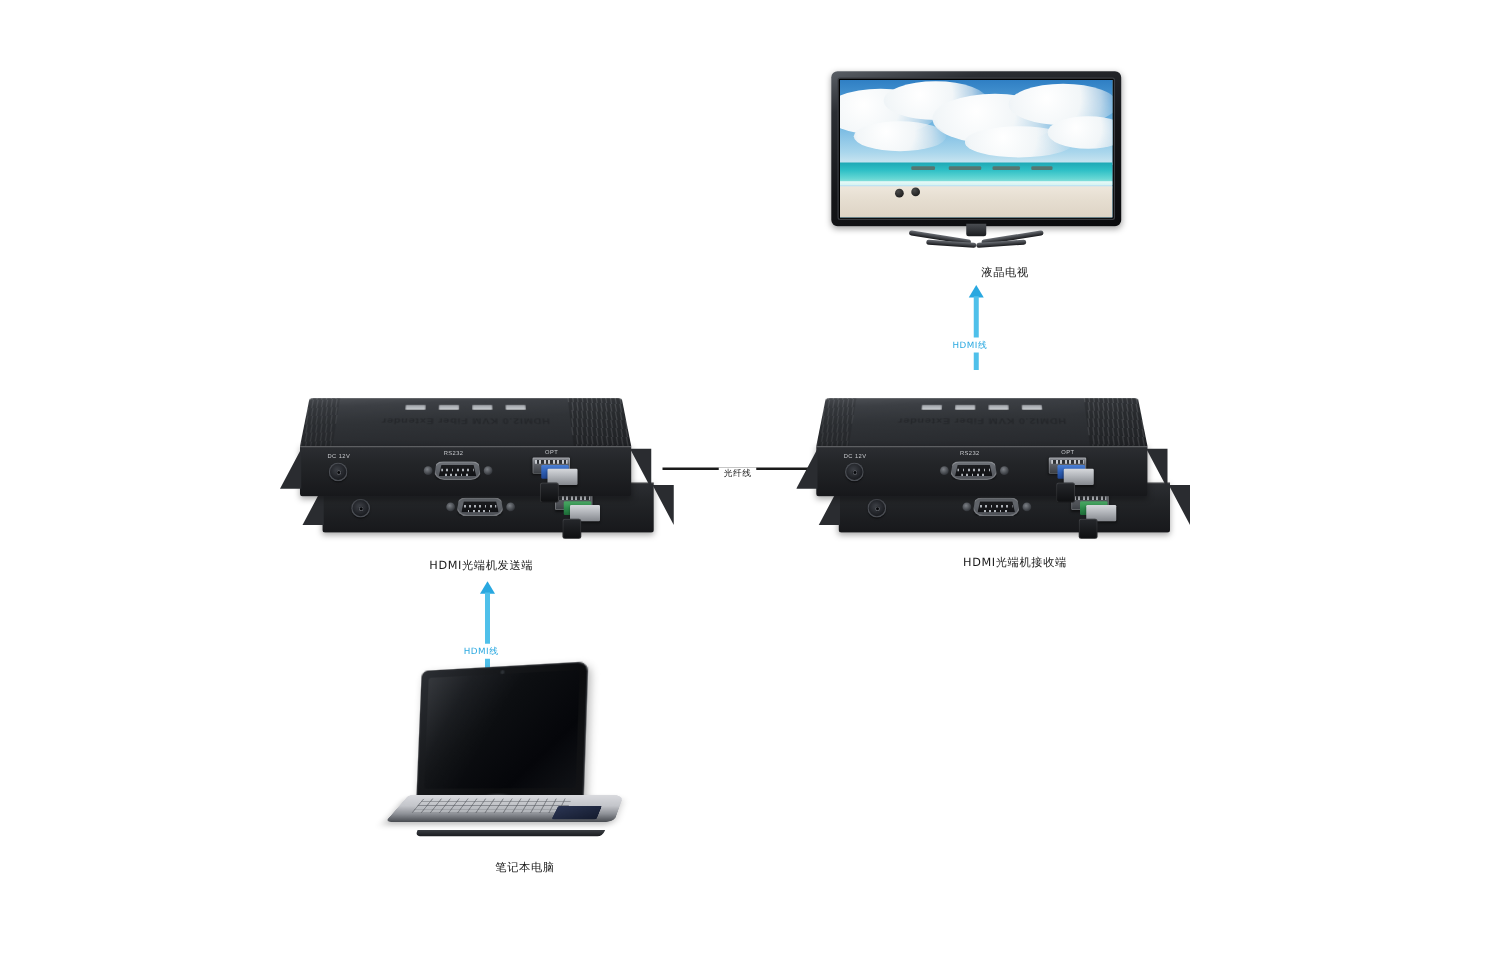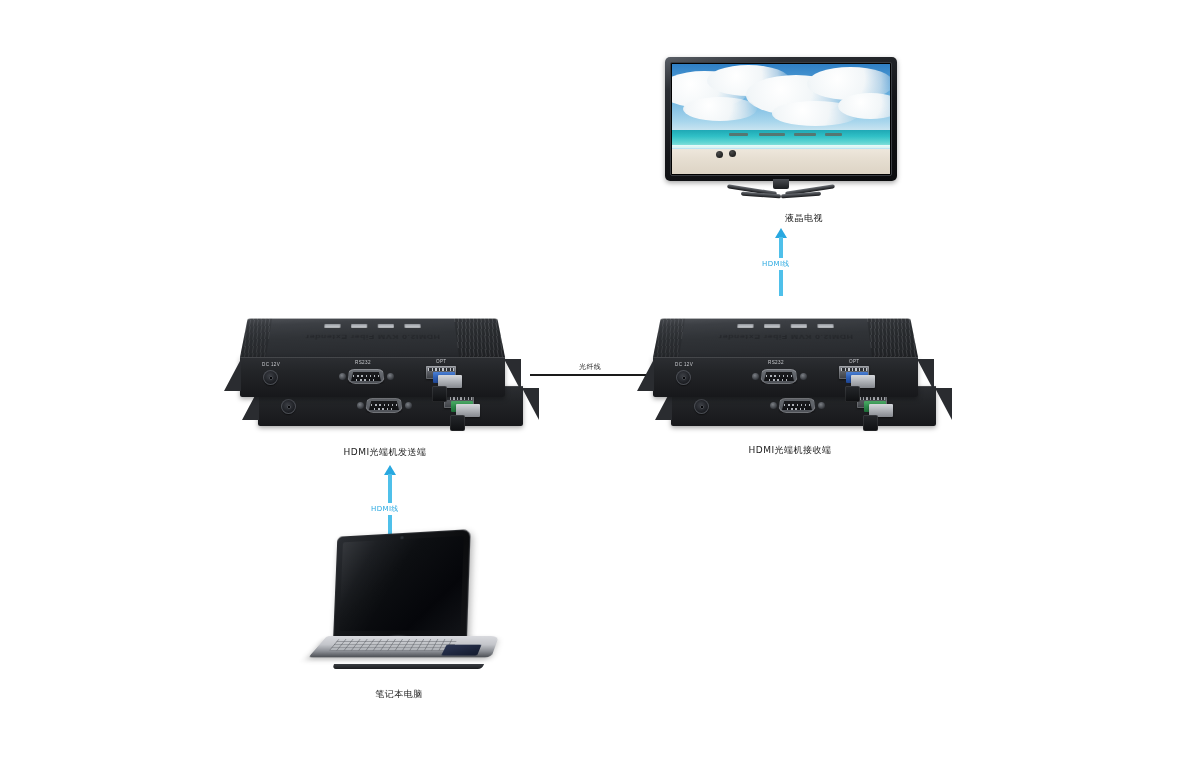--- a/index.html
+++ b/index.html
@@ -340,20 +340,21 @@
     width: 0; height: 0;
     border-left: 6px solid transparent;
     border-right: 6px solid transparent;
   }
   .conn-label {
     position:absolute;
     font-size: 7px;
     white-space: nowrap;
     font-family: "DejaVu Sans", sans-serif;
     letter-spacing: .4px;
+    margin-top: 12px;
   }
   .conn-label.blue { color:#29a8e0; background:#fff; padding: 1px 2px; }
   .conn-label.black { color:#1a1a1a; background:#fff; padding: 0 4px; }
 
   .arrow-h {
     position:absolute;
     height: 2px;
   }
   .arrow-h .shaft-h {
     position:absolute; left:0; top:0; height:2px; right: 9px;
@@ -551,21 +552,21 @@
         <div class="port-label" style="left:196px;top:2px;">OPT</div>
         <div class="sfp" style="left:186px;top:9px;">
           <div class="sfp-cage"></div>
           <div class="sfp-tab blue"></div>
           <div class="sfp-body"></div>
           <div class="sfp-boot"></div>
         </div>
       </div>
     </div>
   </div>
-  <div class="caption" style="left:690px;top:444px;width:200px;">HDMI光端机接收端</div>
+  <div class="caption" style="left:712px;top:444px;width:200px;">HDMI光端机接收端</div>
 
   <div class="arrow-v" style="left:388px;top:465px;height:80px;">
     <div class="head" style="border-bottom:10px solid #29a8e0;"></div>
     <div class="shaft" style="background:#4fc0ea;"></div>
   </div>
   <div class="conn-label blue" style="left:369px;top:503px;">HDMI线</div>
 
   <div class="node" id="laptop">
     <div class="lt-lid">
       <div class="lt-cam"></div>
@@ -573,15 +574,15 @@
         <div class="lt-gloss"></div>
       </div>
       <div class="lt-brand"></div>
     </div>
     <div class="lt-base">
       <div class="lt-keys"></div>
       <div class="lt-pad"></div>
     </div>
     <div class="lt-foot"></div>
   </div>
-  <div class="caption" style="left:313px;top:688px;width:172px;">笔记本电脑</div>
+  <div class="caption" style="left:334px;top:688px;width:172px;">笔记本电脑</div>
 
 </div>
 
 </body></html>

